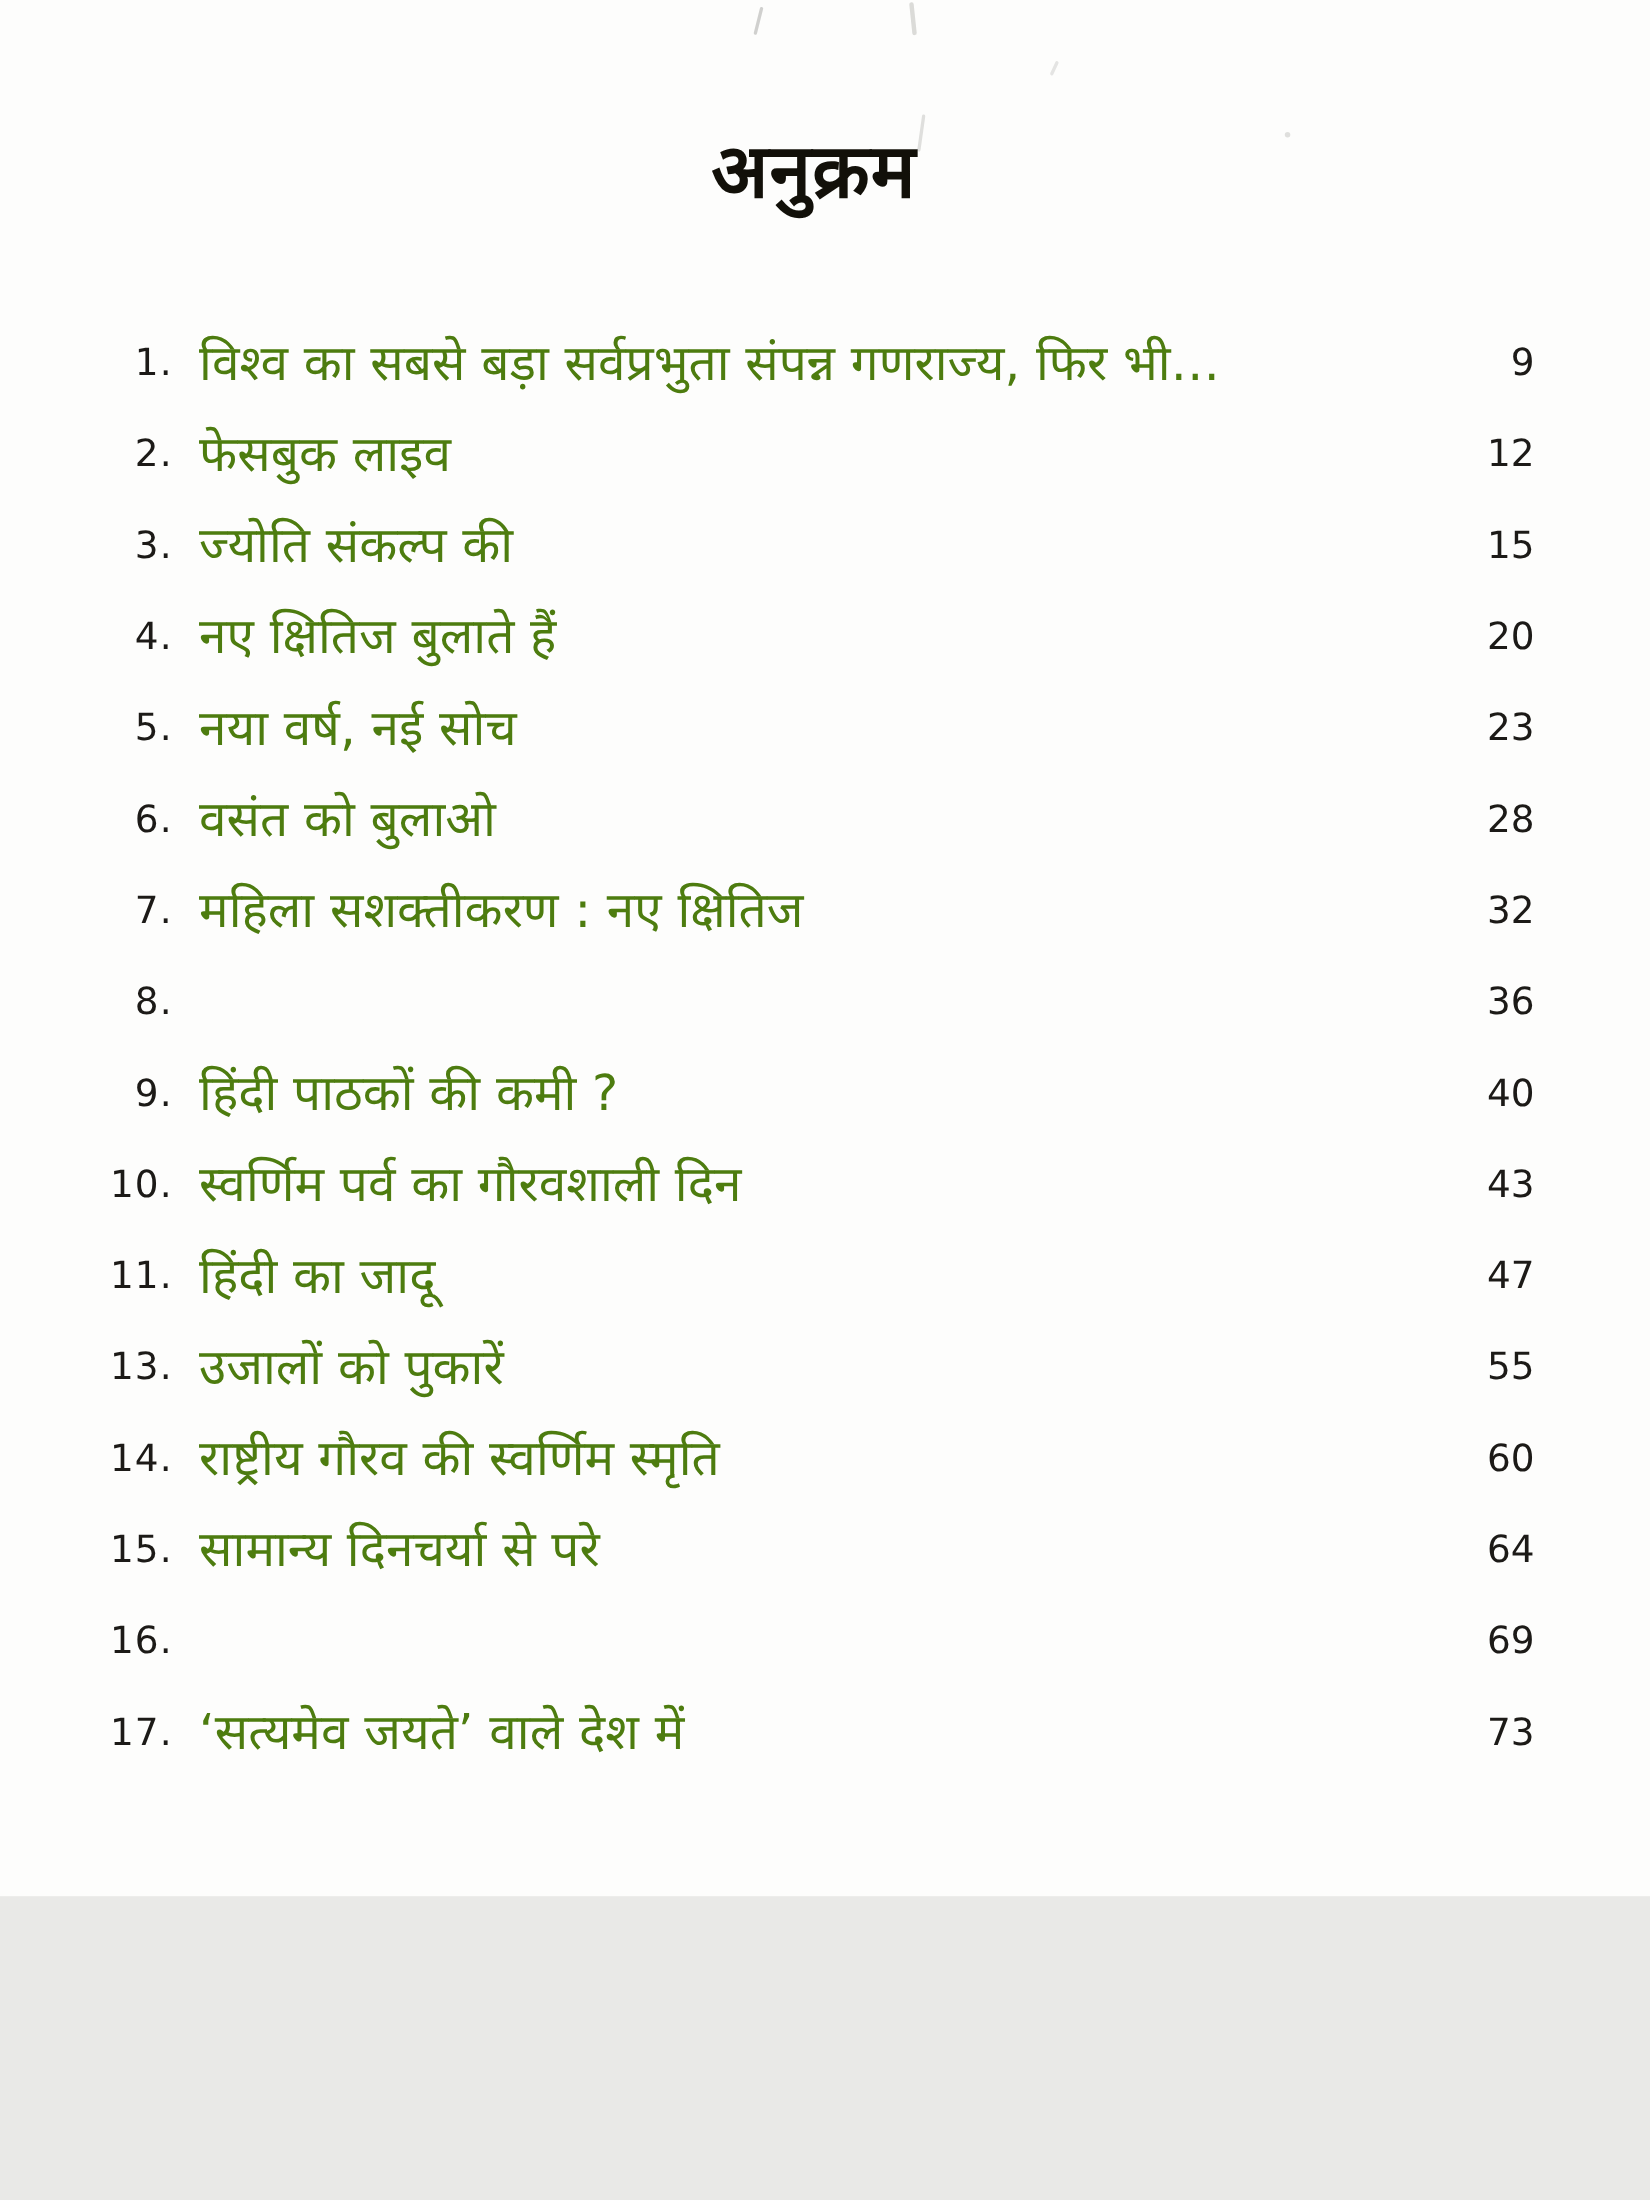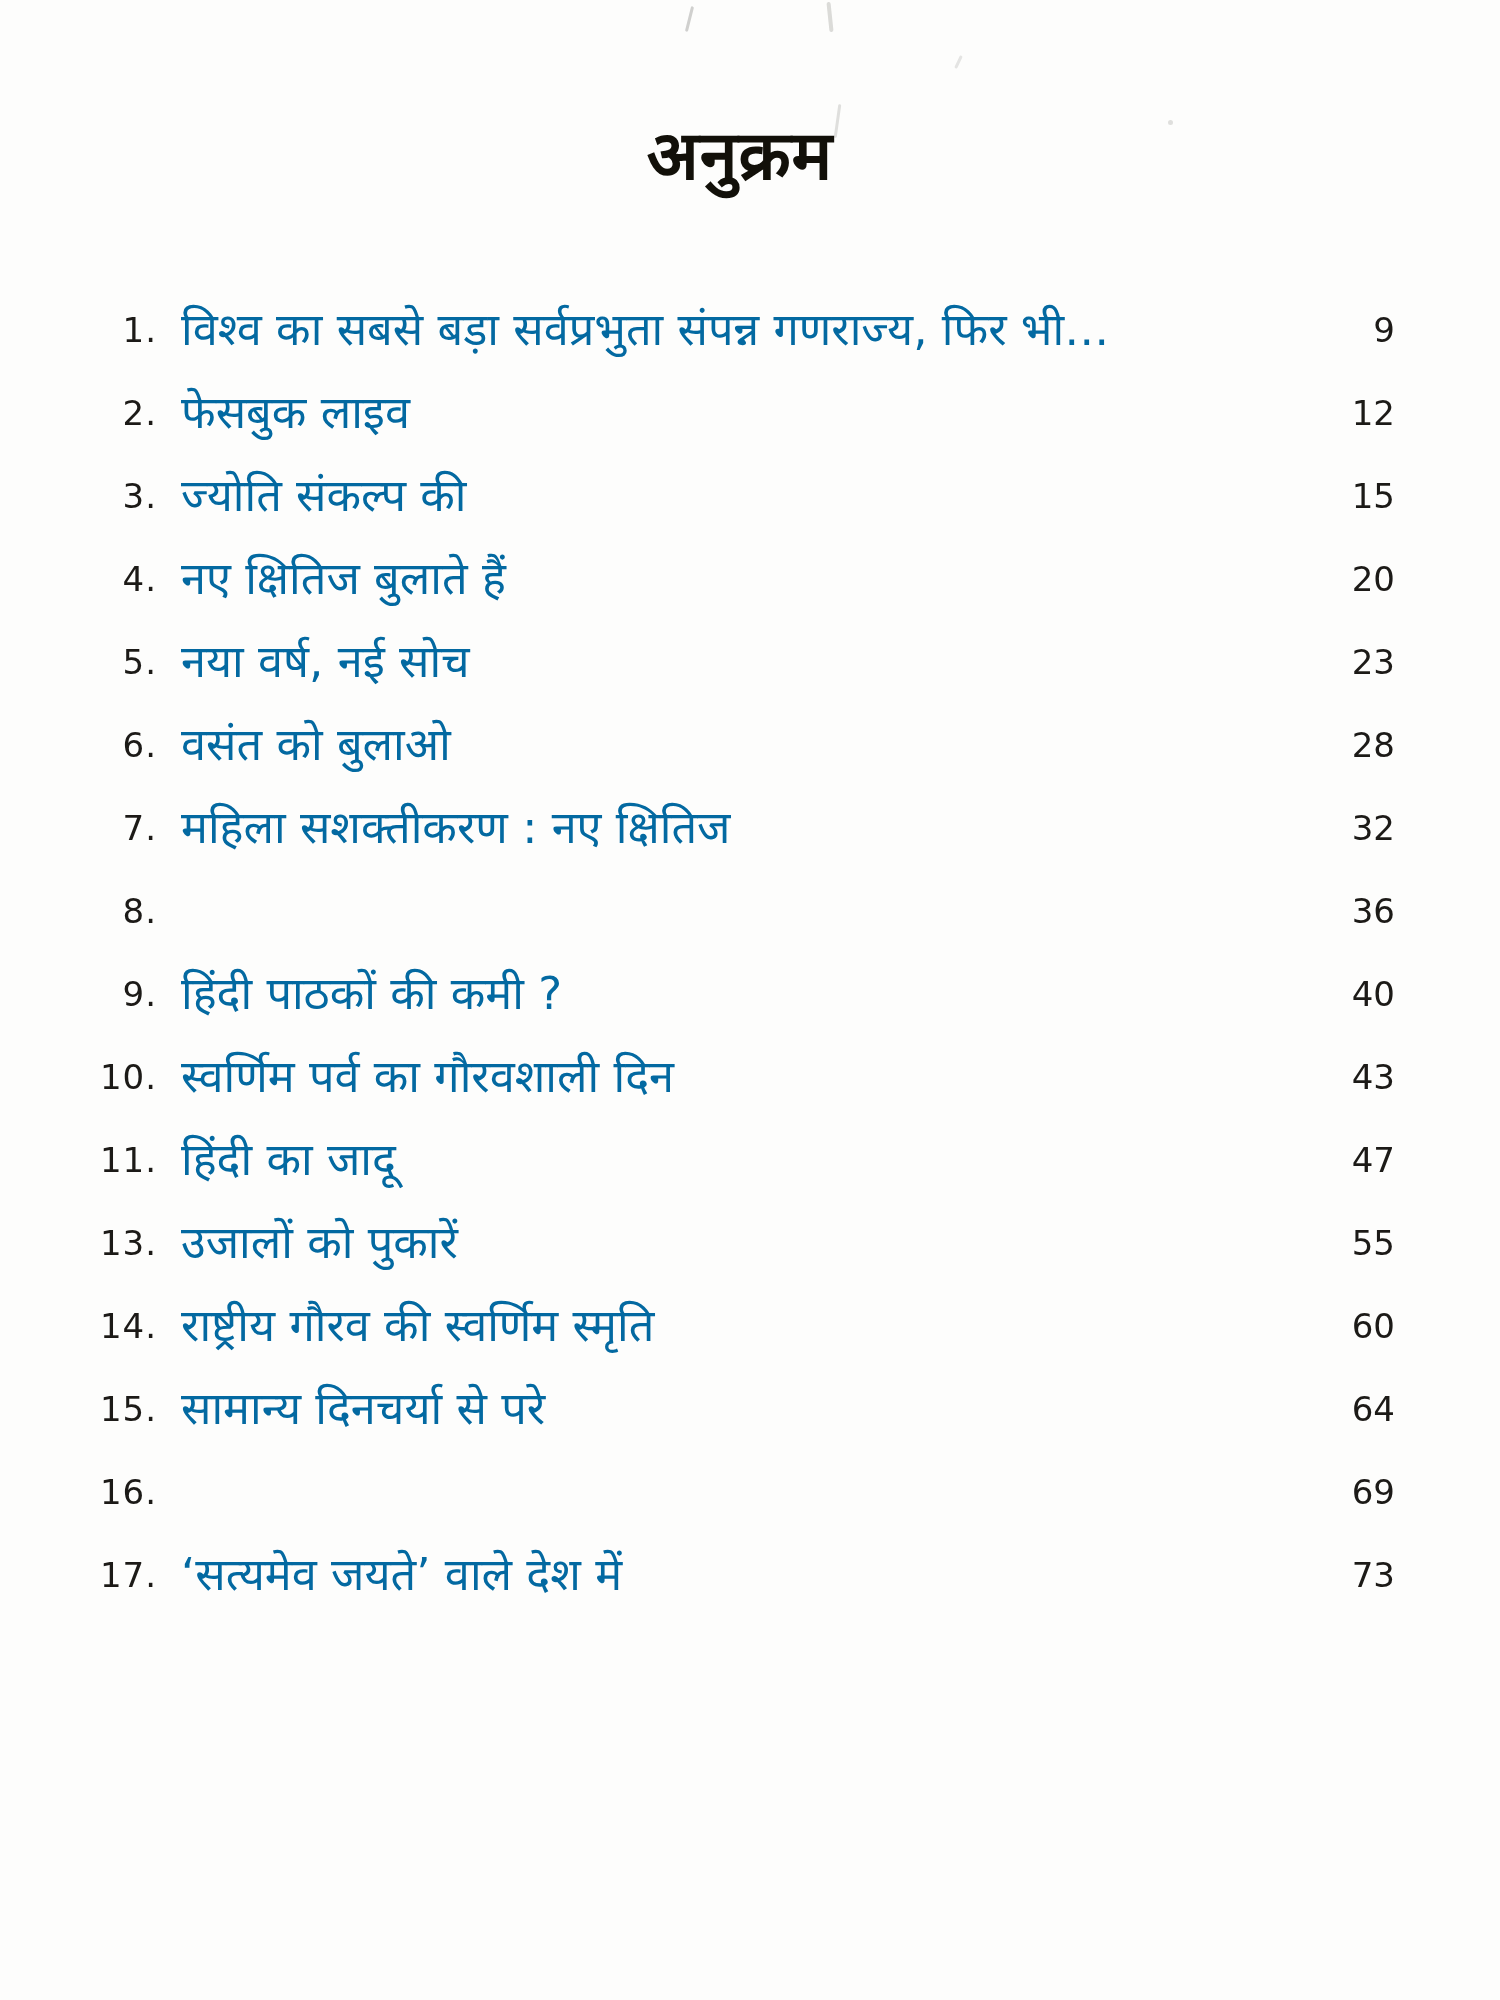--- a/index.html
+++ b/index.html
@@ -6,21 +6,21 @@
   :root{
     --ink:#181512;
     --paper:#fdfdfc;
   }
   *{margin:0;padding:0;box-sizing:border-box;}
   html,body{width:1500px;background:#e9e9e7;}
   body{font-family:"DejaVu Sans",sans-serif;}
   .page{
     position:relative;
     width:1500px;
-    height:2000px;
+    height:1724px;
     background:var(--paper);
     color:var(--ink);
     overflow:hidden;
   }
   .page-title{
     position:absolute;
     top:106px;
     left:0;
     width:1480px;          
     text-align:center;
@@ -48,21 +48,21 @@
     font-size:34px;
     letter-spacing:1px;
     color:#1c1a17;
   }
   .toc-title{
     flex:1 1 auto;
     margin-left:24px;
     font-size:45px;
     line-height:1;
     white-space:nowrap;
-    color:#0369a1;
+    color:#4d7c0f;
   }
   .toc-page{
     flex:0 0 90px;
     margin-left:auto;
     text-align:right;
     font-size:34px;
     color:#1c1a17;
   }
   
   .speck{

